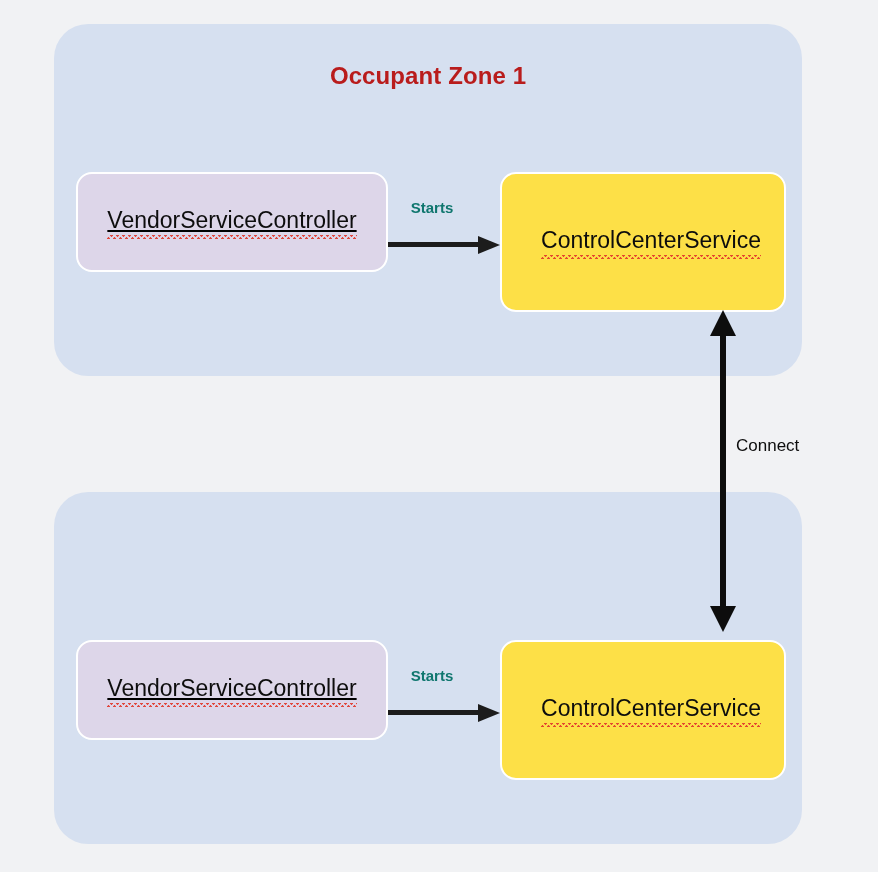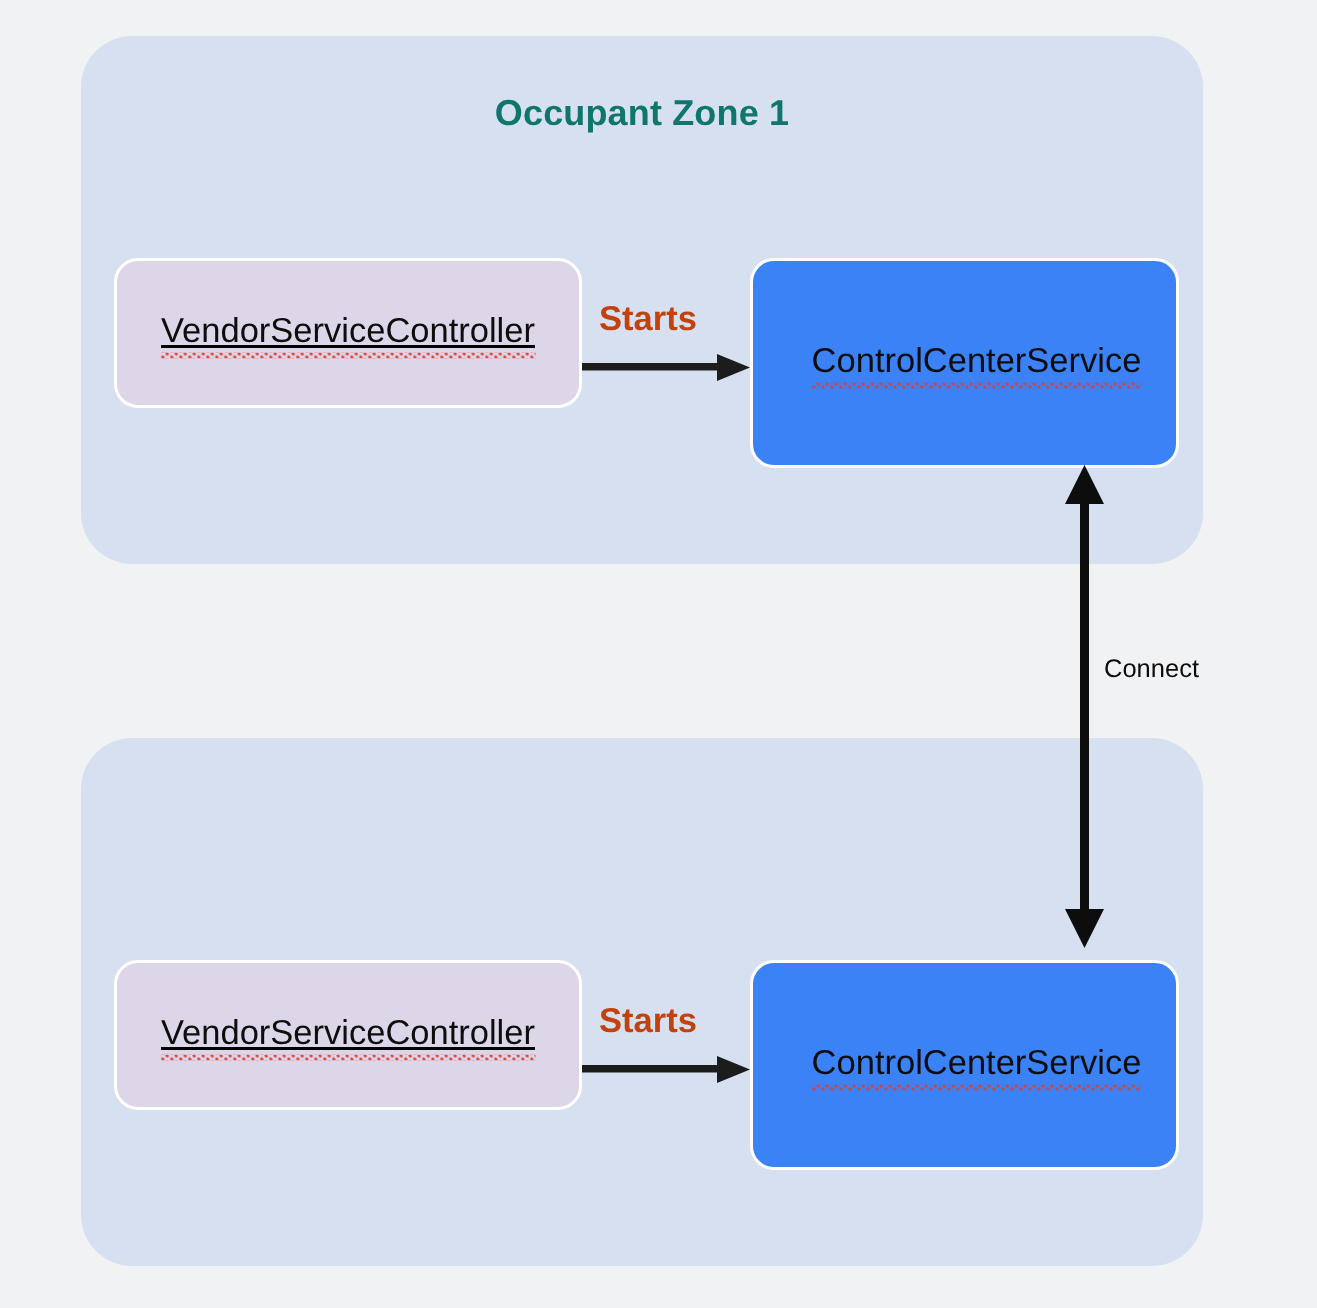--- a/index.html
+++ b/index.html
@@ -34,21 +34,21 @@
   #zone-2 { left: 54px;  top: 492px; width: 748px; height: 352px; }
 
   .zone-title {
     position: absolute;
     left: 0;
     top: 38px;
     width: 100%;
     text-align: center;
     font-size: 24px;
     font-weight: bold;
-    color: #0f766e;
+    color: #b91c1c;
     letter-spacing: 0.1px;
   }
 
   
   .node {
     position: absolute;
     border-radius: 16px;
     box-sizing: border-box;
     display: flex;
     align-items: center;
@@ -57,21 +57,21 @@
   }
   .node-vendor {
     background: #ddd6e9;
     left: 22px;
     top: 148px;
     width: 312px;
     height: 100px;
     text-decoration: underline;
   }
   .node-control {
-    background: #3b82f6;
+    background: #fde047;
     left: 446px;
     top: 148px;
     width: 286px;
     height: 140px;
     padding-left: 16px;
   }
   .node-label {
     font-size: 23px;
     color: #0d0d0d;
     white-space: nowrap;
@@ -119,23 +119,23 @@
     border-top: 9px solid transparent;
     border-bottom: 9px solid transparent;
     border-left: 22px solid #1c1c1c;
   }
   .edge-label-starts {
     position: absolute;
     left: 334px;
     top: 175px;
     width: 88px;
     text-align: center;
-    font-size: 23px;
+    font-size: 15px;
     font-weight: bold;
-    color: #c2410c;
+    color: #0f766e;
   }
 
   
   #connect-arrow {
     position: absolute;
     left: 710px;
     top: 310px;
     width: 26px;
     height: 322px;
   }

